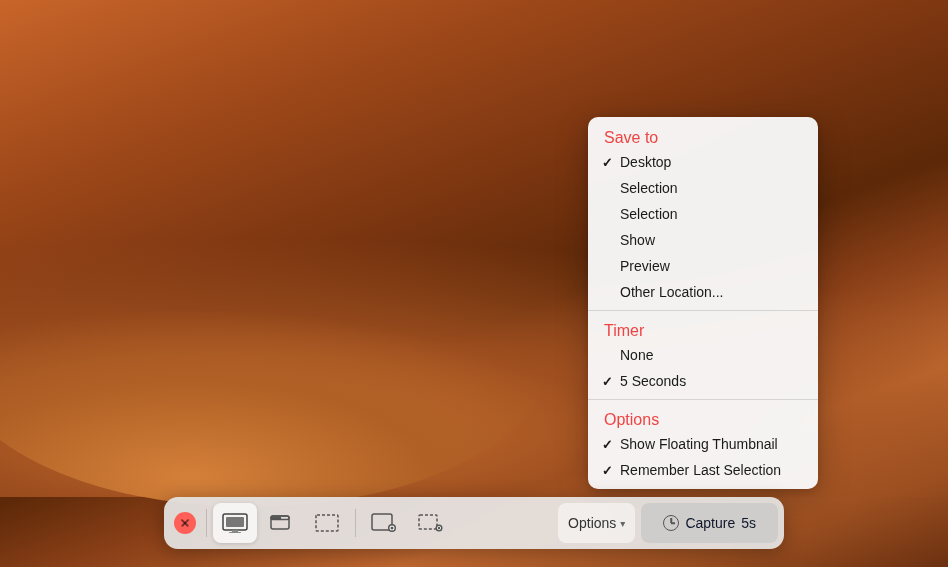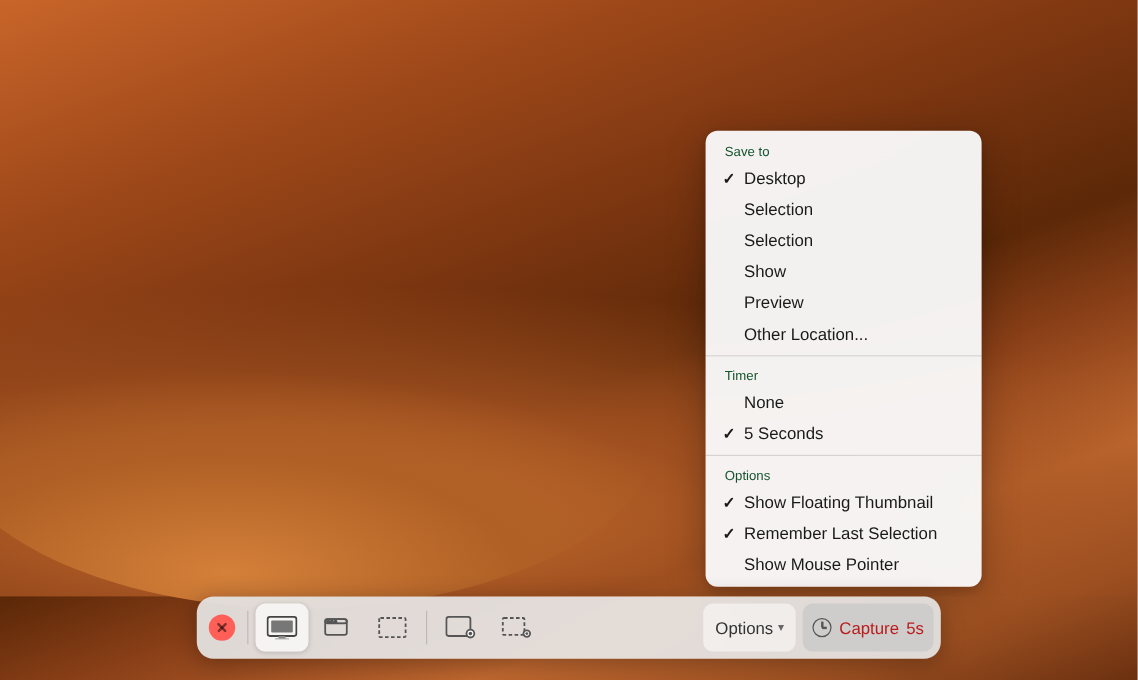--- a/index.html
+++ b/index.html
@@ -143,28 +143,28 @@
       font-weight: 500;
     }
     .options-chevron {
       font-size: 10px;
       color: #666;
     }
 
     .capture-btn {
       background: rgba(200,200,200,0.7);
       border-radius: 8px;
-      padding: 0 8px;
+      padding: 0 22px;
       height: 40px;
       display: flex;
       align-items: center;
       gap: 6px;
       cursor: pointer;
       font-size: 14px;
-      color: #b91c1c;
+      color: #0f172a;
       font-weight: 500;
       margin-left: 4px;
       white-space: nowrap;
     }
     .capture-clock {
       width: 16px;
       height: 16px;
       border: 1.5px solid #555;
       border-radius: 50%;
       display: flex;
@@ -203,22 +203,22 @@
       width: 230px;
       background: rgba(248, 248, 248, 0.97);
       border-radius: 10px;
       box-shadow: 0 8px 32px rgba(0,0,0,0.25), 0 2px 8px rgba(0,0,0,0.15);
       padding: 6px 0;
       backdrop-filter: blur(20px);
     }
 
     .menu-section-label {
       padding: 6px 16px 2px 16px;
-      font-size: 11px;
-      color: #14532d;
+      font-size: 16px;
+      color: #ef4444;
       font-weight: 400;
     }
 
     .menu-item {
       padding: 5px 16px 5px 32px;
       font-size: 14px;
       color: #1a1a1a;
       cursor: pointer;
       position: relative;
       display: flex;
@@ -271,21 +271,20 @@
 
   <div class="menu-section-label">Options</div>
   <div class="menu-item">
     <span class="check">✓</span>
     Show Floating Thumbnail
   </div>
   <div class="menu-item">
     <span class="check">✓</span>
     Remember Last Selection
   </div>
-  <div class="menu-item">Show Mouse Pointer</div>
 </div>
 
 <div class="toolbar">
 
   <div class="toolbar-close" style="position:relative;"></div>
 
   <div class="toolbar-sep"></div>
 
   <div class="toolbar-btn active" title="Capture Entire Screen">
     <svg viewBox="0 0 26 20">

